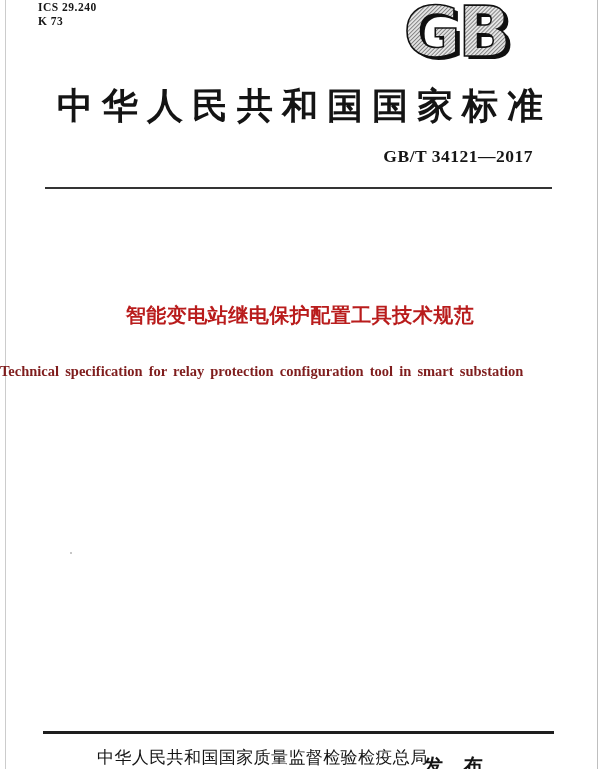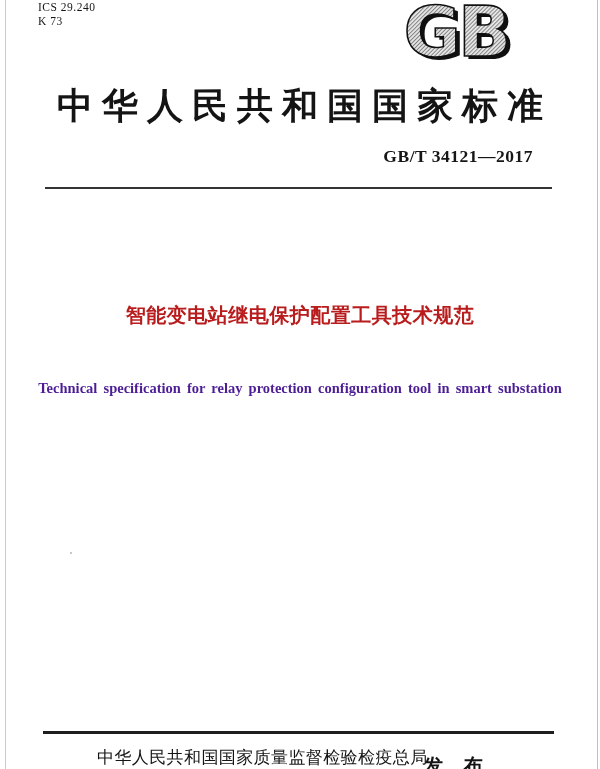--- a/index.html
+++ b/index.html
@@ -24,21 +24,21 @@
     background: #cccccc;
   }
   .scan-edge.left  { left: 5px; }
   .scan-edge.right { left: 597px; background: #bfbfbf; }
 
   .ics-block {
     position: absolute;
     left: 38px;
     top: 1px;
     font-family: "Liberation Serif", "DejaVu Serif", serif;
-    font-weight: normal;
+    font-weight: bold;
     font-size: 11.5px;
     line-height: 1.18;
     letter-spacing: 0.5px;
     color: #161616;
   }
 
   .gb-logo {
     position: absolute;
     left: 392px;
     top: 3px;
@@ -102,28 +102,28 @@
     font-weight: bold;
     font-size: 20px;
     letter-spacing: 0.5px;
     white-space: nowrap;
     color: #b91c1c;
   }
 
   .doc-title-en {
     position: absolute;
     left: 0;
-    top: 380px;
+    top: 363px;
     width: 100%;
-    text-align: center;
+    text-align: left;
     font-family: "Liberation Serif", "DejaVu Serif", serif;
     font-weight: bold;
     font-size: 14.5px;
     word-spacing: 2.5px;
-    color: #4c1d95;
+    color: #7f1d1d;
   }
 
   .speck {
     position: absolute;
     left: 70px;
     top: 552px;
     width: 2px;
     height: 2px;
     border-radius: 50%;
     background: #b5b5b5;

